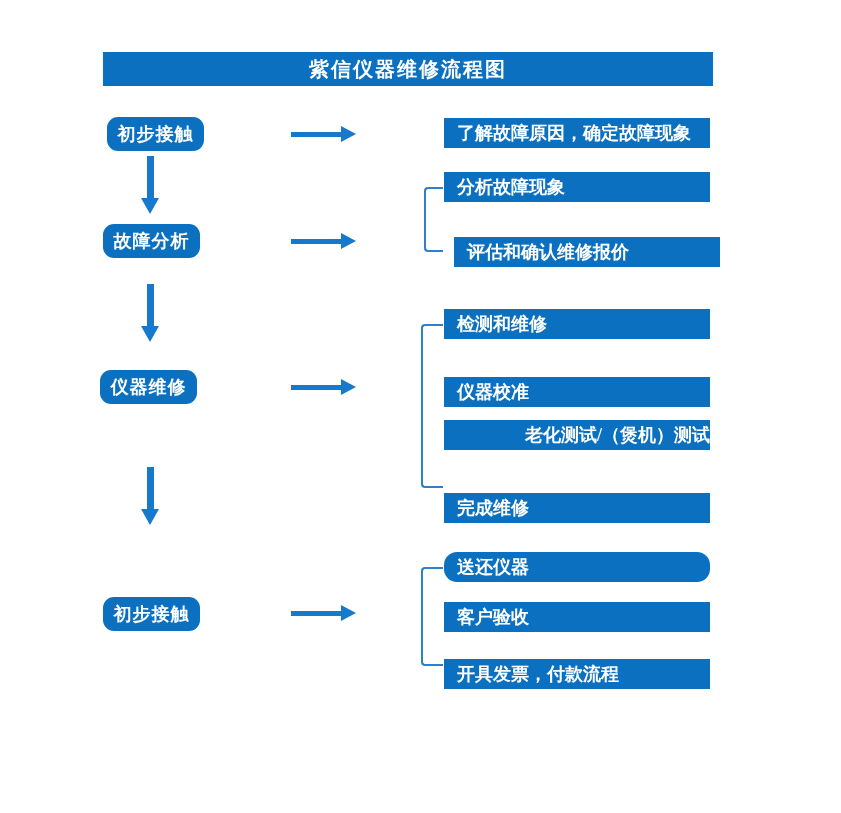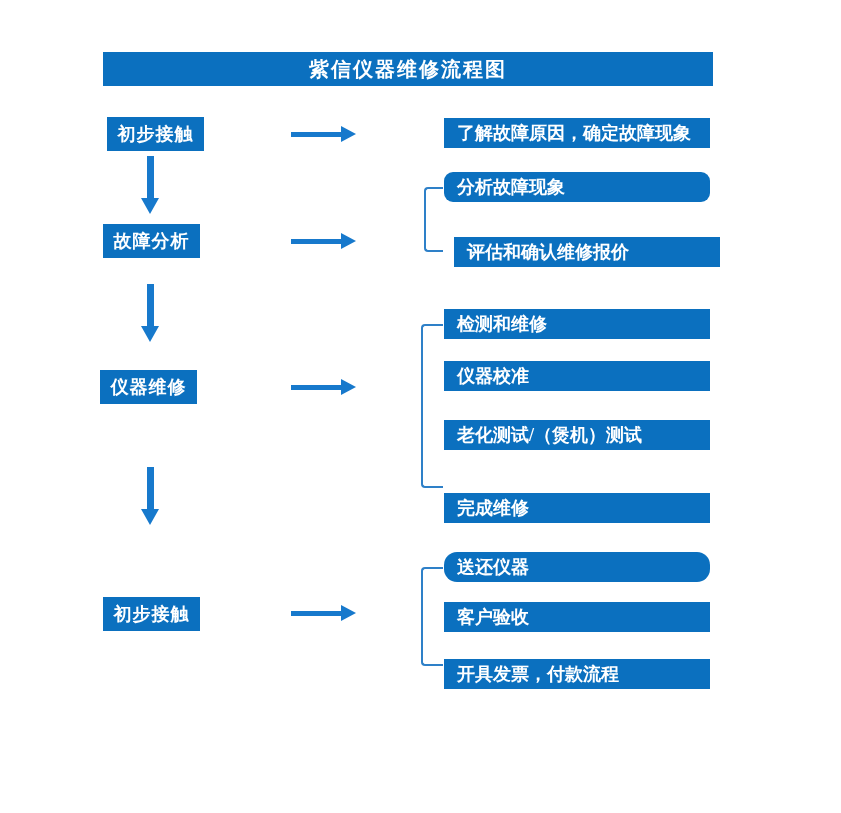--- a/index.html
+++ b/index.html
@@ -25,20 +25,21 @@
     font-size:20px;font-weight:bold;
     text-align:center;line-height:34px;letter-spacing:2px;
   }
   .stage-box{
     position:absolute;width:97px;height:34px;
     background:var(--box-fill);
     color:var(--text);
     font-size:18px;font-weight:bold;
     text-align:center;line-height:34px;letter-spacing:1px;
     white-space:nowrap;
+    border-radius:11px;
   }
   .step-box{
     position:absolute;left:444px;width:266px;height:30px;
     background:var(--box-fill);
     color:var(--text);
     font-size:18px;font-weight:bold;
     line-height:30px;padding-left:13px;
     white-space:nowrap;
   }
   
@@ -83,37 +84,37 @@
     <div class="stem"></div>
     <div class="head"></div>
   </div>
 
   <div class="stage-box" style="left:103px;top:224px;">故障分析</div>
   <div class="harrow" style="left:291px;top:233px;">
     <div class="stem"></div>
     <div class="head"></div>
   </div>
   <div class="bracket g2"></div>
-  <div class="step-box" style="top:172px;border-radius:9px;">分析故障现象</div>
+  <div class="step-box" style="top:172px;">分析故障现象</div>
   <div class="step-box" style="top:237px;margin-left:10px;">评估和确认维修报价</div>
 
   <div class="varrow" style="left:141px;top:284px;">
     <div class="stem"></div>
     <div class="head"></div>
   </div>
 
   <div class="stage-box" style="left:100px;top:370px;">仪器维修</div>
   <div class="harrow" style="left:291px;top:379px;">
     <div class="stem"></div>
     <div class="head"></div>
   </div>
   <div class="bracket g3"></div>
   <div class="step-box" style="top:309px;">检测和维修</div>
-  <div class="step-box" style="top:361px;">仪器校准</div>
-  <div class="step-box" style="top:420px;">老化测试/（煲机）测试</div>
+  <div class="step-box" style="top:377px;">仪器校准</div>
+  <div class="step-box" style="top:420px;text-align:right;">老化测试/（煲机）测试</div>
   <div class="step-box" style="top:473px;margin-top:20px;">完成维修</div>
 
   <div class="varrow" style="left:141px;top:467px;">
     <div class="stem"></div>
     <div class="head"></div>
   </div>
 
   <div class="stage-box" style="left:103px;top:597px;">初步接触</div>
   <div class="harrow" style="left:291px;top:605px;">
     <div class="stem"></div>

